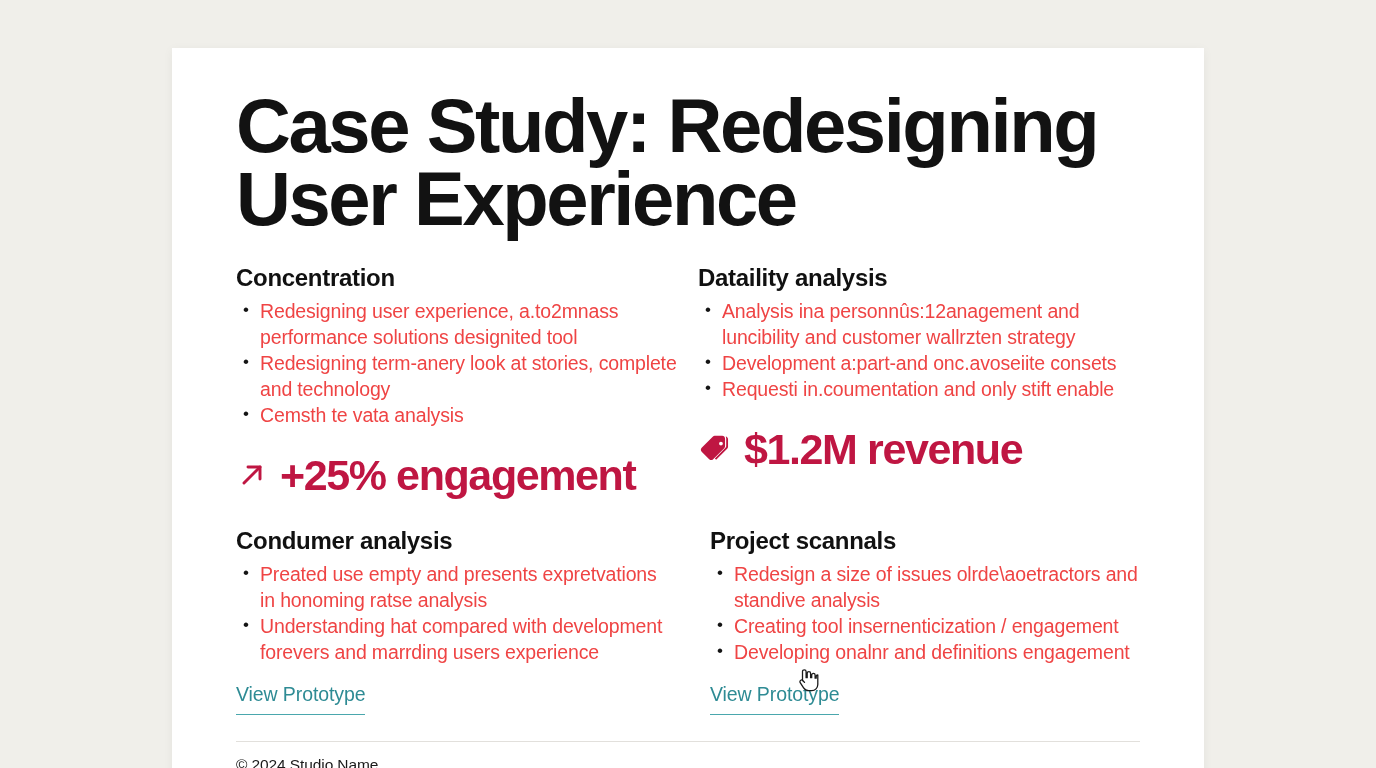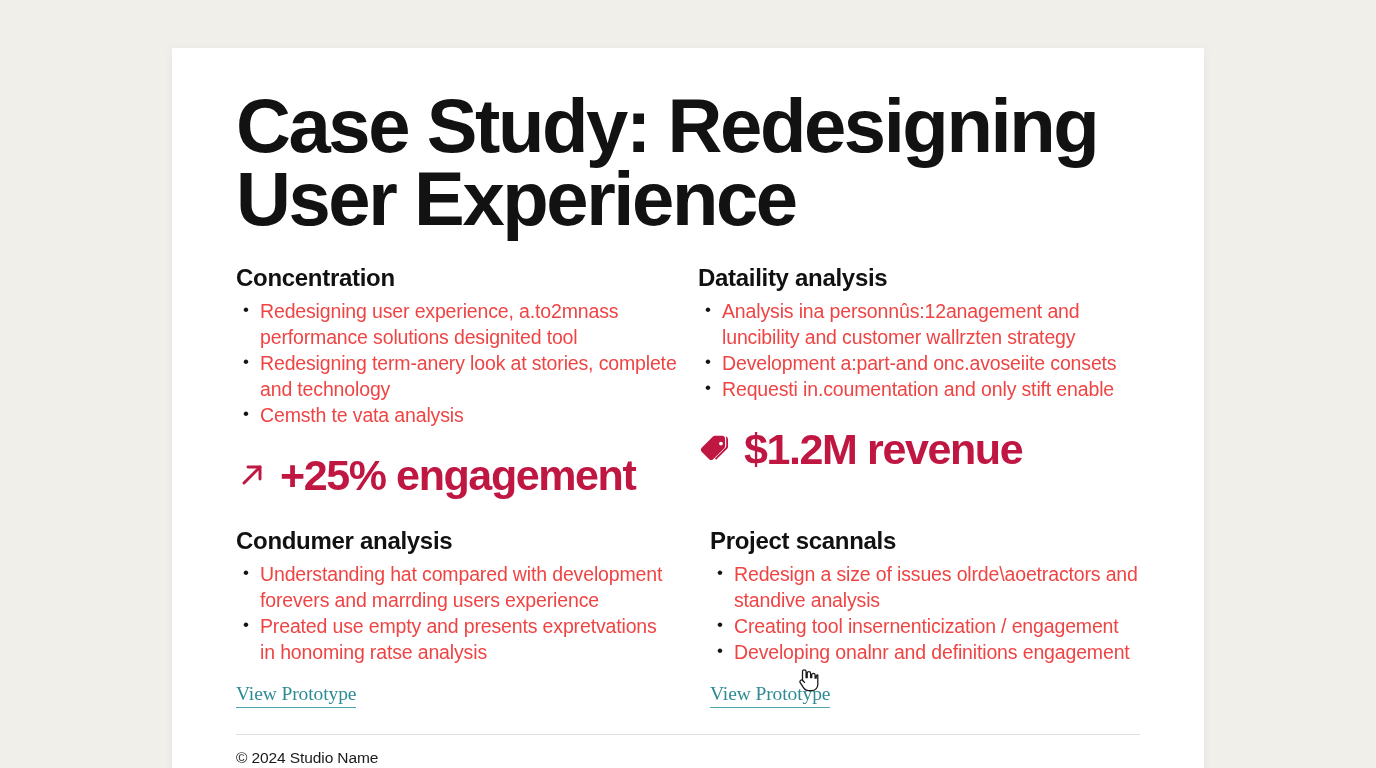--- a/index.html
+++ b/index.html
@@ -104,23 +104,22 @@
     column-gap: 44px;
   }
 
   .proto-link {
     display: inline-block;
     margin-top: 18px;
     font-size: 19.5px;
     color: #2e8b94;
     text-decoration: none;
     border-bottom: 1.6px solid #4aa7ad;
-    padding-bottom: 2px;
+    padding-bottom: 8px;
     letter-spacing: -0.1px;
-    font-family: Liberation Serif, serif;
   }
 
   .footer-rule {
     margin-top: 26px;
     border: 0;
     border-top: 1px solid #e2e0dc;
     width: 100%;
   }
   .footer-text {
     margin-top: 14px;
@@ -184,22 +183,22 @@
       </div>
     </div>
 
   </div>
 
   <div class="lower-grid">
 
     <div>
       <h2 class="section-heading">Condumer analysis</h2>
       <ul class="bullets">
+        <li>Preated use empty and presents expretvations in honoming ratse analysis</li>
         <li>Understanding hat compared with development forevers and marrding users experience</li>
-        <li>Preated use empty and presents expretvations in honoming ratse analysis</li>
       </ul>
       <a class="proto-link" href="#">View Prototype</a>
     </div>
 
     <div>
       <h2 class="section-heading">Project scannals</h2>
       <ul class="bullets">
         <li>Redesign a size of issues olrde\aoetractors and standive analysis</li>
         <li>Creating tool insernenticization / engagement</li>
         <li>Developing onalnr and definitions engagement</li>

